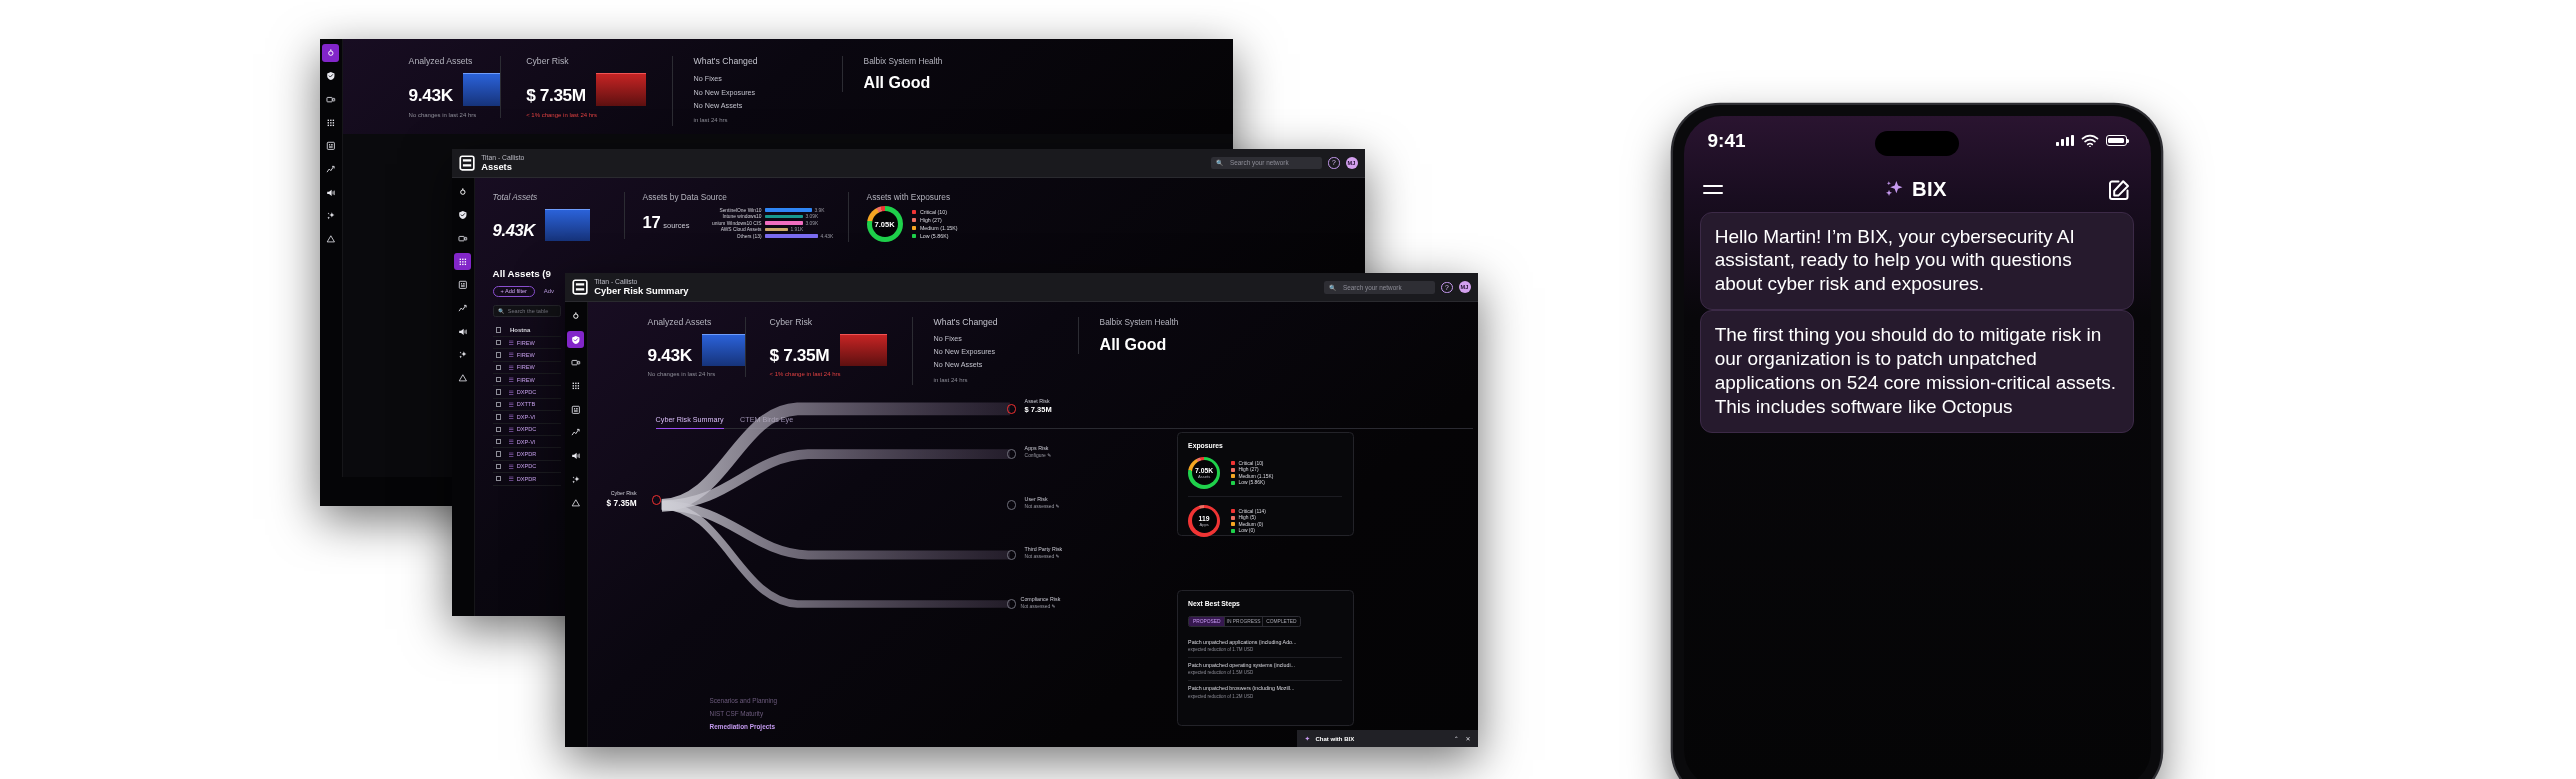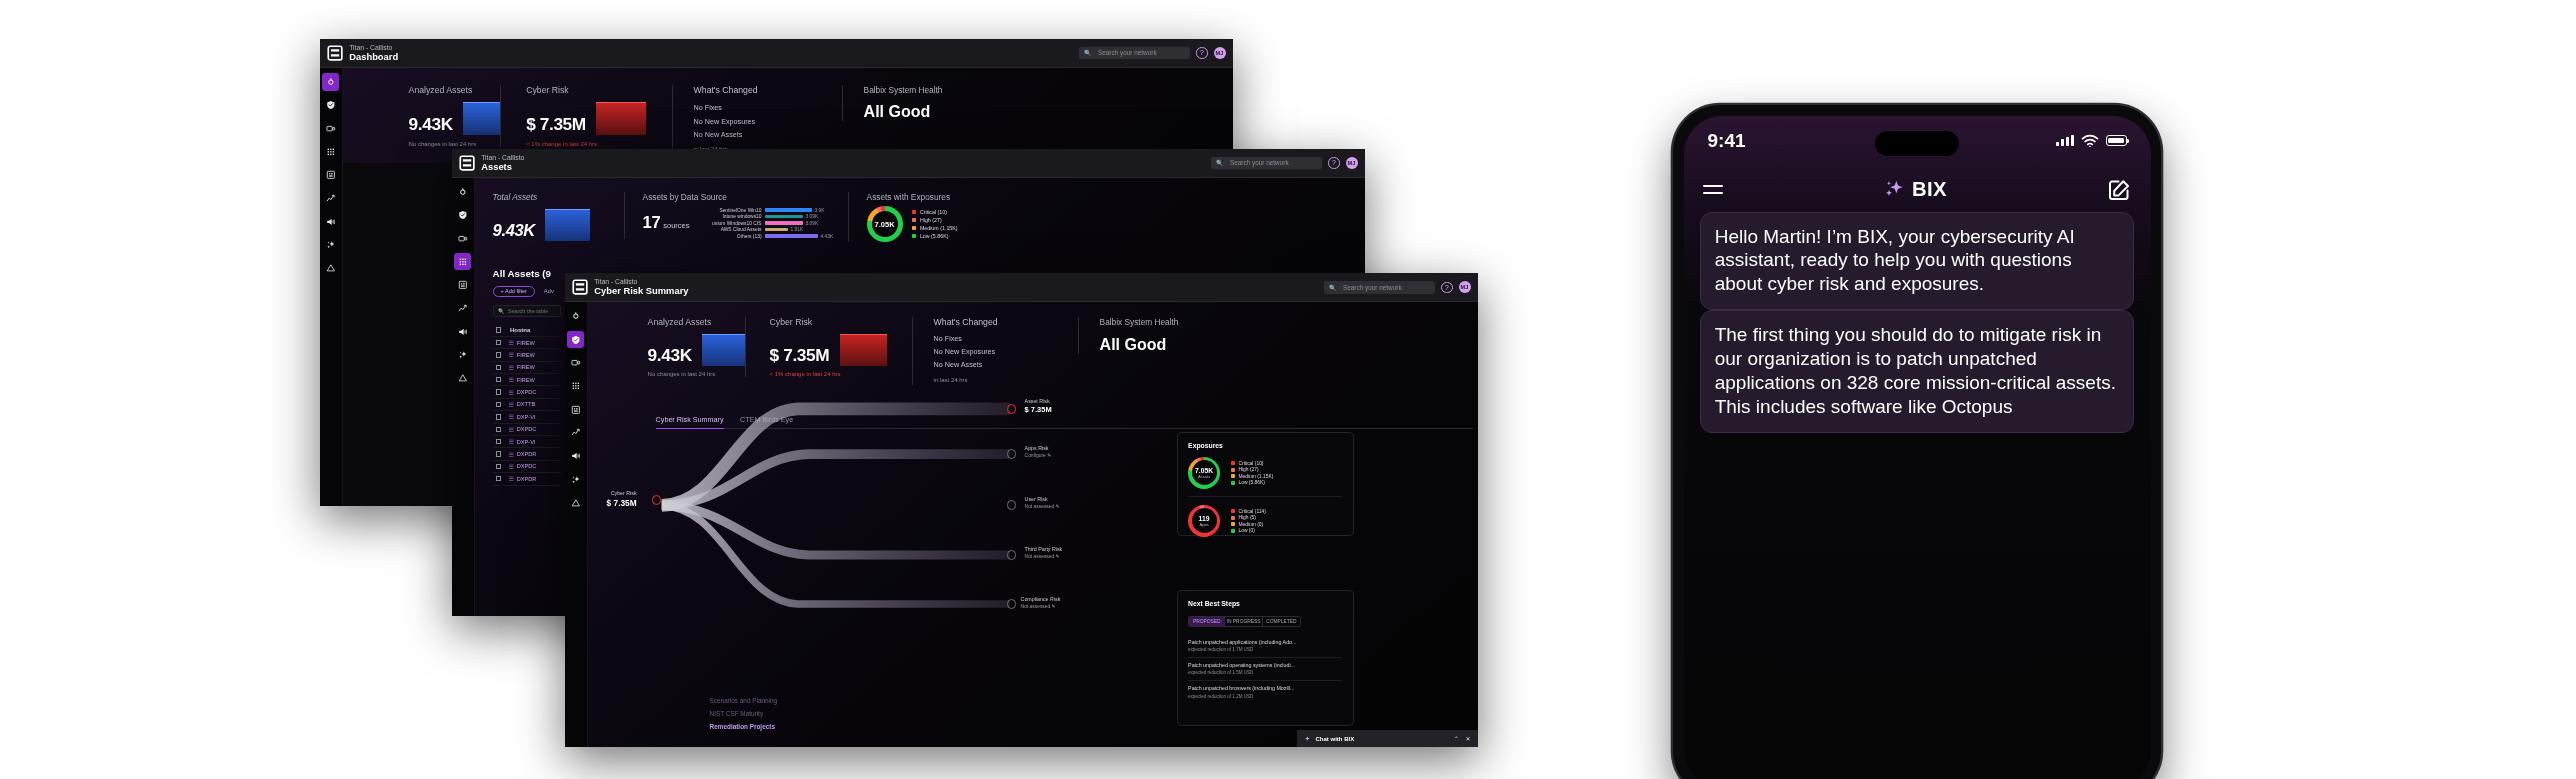--- a/index.html
+++ b/index.html
@@ -140,41 +140,20 @@
   .thought { display:flex; align-items:center; gap:6.8px; color:#9d9da6; font-size:18px;
              margin:12.8px 3px 10.5px; }
   .spark { color:#c79af0; }
 </style>
 </head>
 <body>
 
 <div class="stage">
 
   <div class="win" style="left:320px; top:39px; width:913px; height:467px;">
-    <div class="win-top">
-      <div class="win-logo">
-        <svg viewBox="0 0 24 24" fill="none">
-            <rect x="3" y="3" width="18" height="18" rx="2.5" stroke="#fff" stroke-width="2.2"></rect>
-            <rect x="6.5" y="7" width="11" height="3" fill="#fff"></rect>
-            <rect x="6.5" y="13.6" width="11" height="3" fill="#fff"></rect>
-          </svg>
-      </div>
-      <div class="win-titles">
-        <span class="win-org" style="font-size:6.8px">Titan - Callisto</span>
-        <span class="win-title" style="font-size:9.4px">Dashboard</span>
-      </div>
-      <div class="win-topright" style="padding-right:7.5px; gap:6px;">
-        <div class="searchbox" style="width:111px;height:12.8px;padding:0 5.3px;font-size:6.4px;">
-          <span class="mag" style="font-size:6px">🔍</span>
-          <span>Search your network</span>
-        </div>
-        <div class="help-ic" style="width:11.3px;height:11.3px;font-size:6.8px">?</div>
-        <div class="avatar" style="width:12px;height:12px;font-size:5.6px">MJ</div>
-      </div>
-    </div>
 
     <div class="win-body">
       <div class="rail" style="width:22.6px;padding-top:5.3px;gap:6px;">
         <div class="rail-ic active" style="width:17.3px;height:17.3px">
           <svg viewBox="0 0 24 24" fill="none">
               <circle cx="12" cy="12.8" r="5.4" stroke="#fff" stroke-width="2.4"></circle>
               <rect x="10.8" y="3.2" width="2.4" height="4.6" fill="#fff"></rect>
             </svg>
         </div>
         <div class="rail-ic" style="width:17.3px;height:17.3px">
@@ -845,19 +824,19 @@
           <path d="M20.5 12.6v6.4a2 2 0 0 1-2 2H5a2 2 0 0 1-2-2V5.5a2 2 0 0 1 2-2h6.5"></path>
           <path d="M16.2 3.2 21 8 11.6 17.4H7.2v-4.4z"></path>
         </svg>
       </div>
 
       <div class="chat">
         <div class="bub ai">Hello Martin! I’m BIX, your cybersecurity AI assistant, ready to help you with questions about cyber risk and exposures.</div>
 
 
 
-        <div class="bub ai">The first thing you should do to mitigate risk in our organization is to patch unpatched applications on 328 core mission-critical assets. This includes software like Octopus</div>
+        <div class="bub ai">The first thing you should do to mitigate risk in our organization is to patch unpatched applications on 524 core mission-critical assets. This includes software like Octopus</div>
       </div>
     </div>
   </div>
 
 </div>
 
 
 </body></html>

